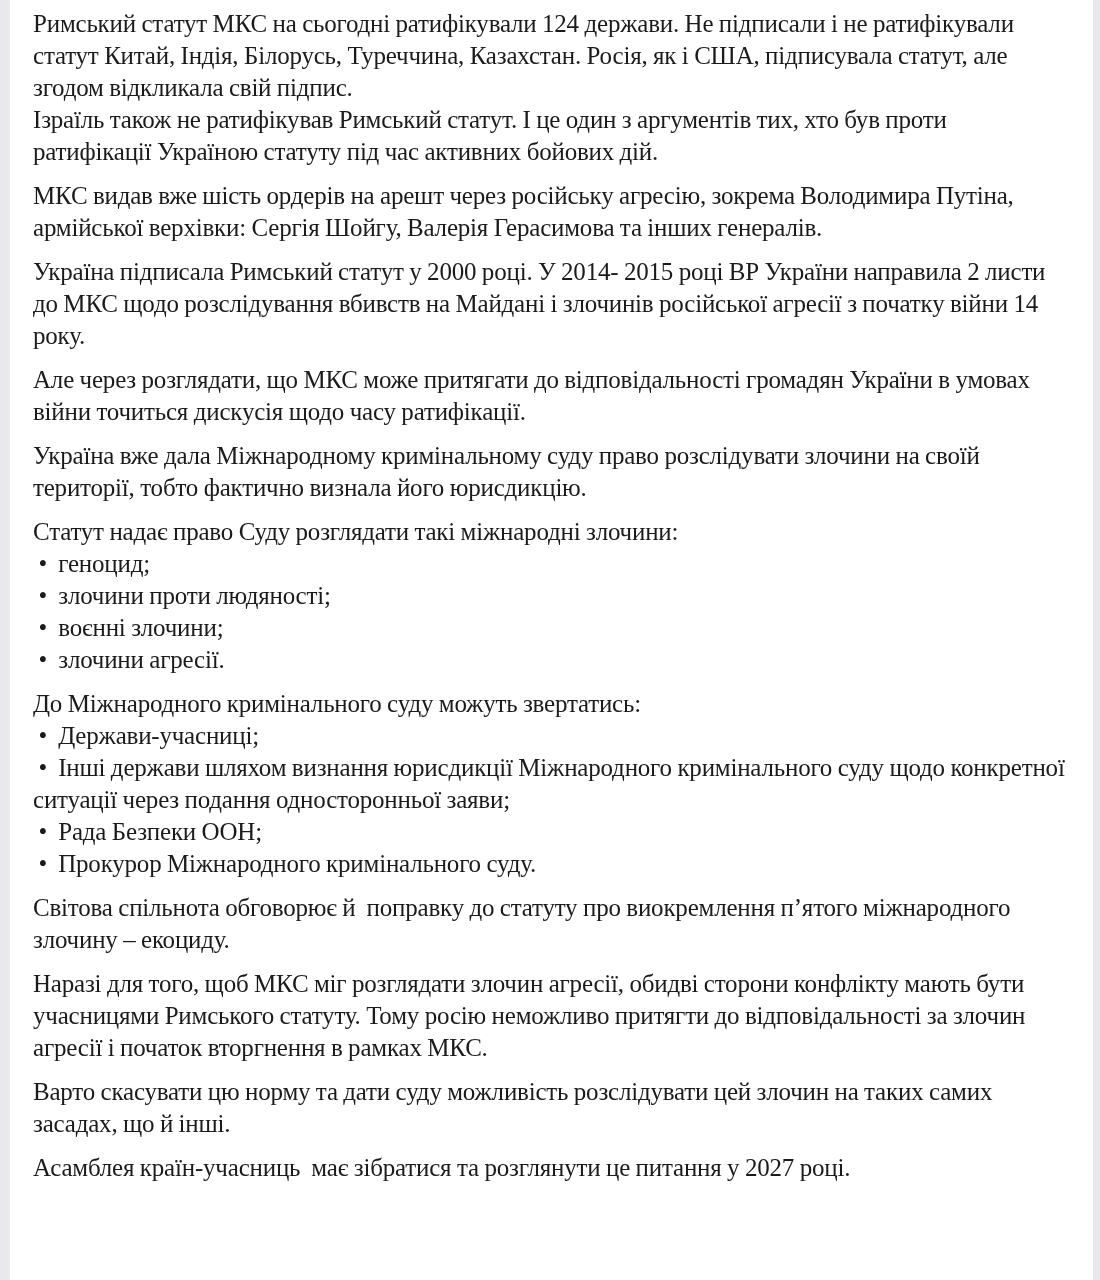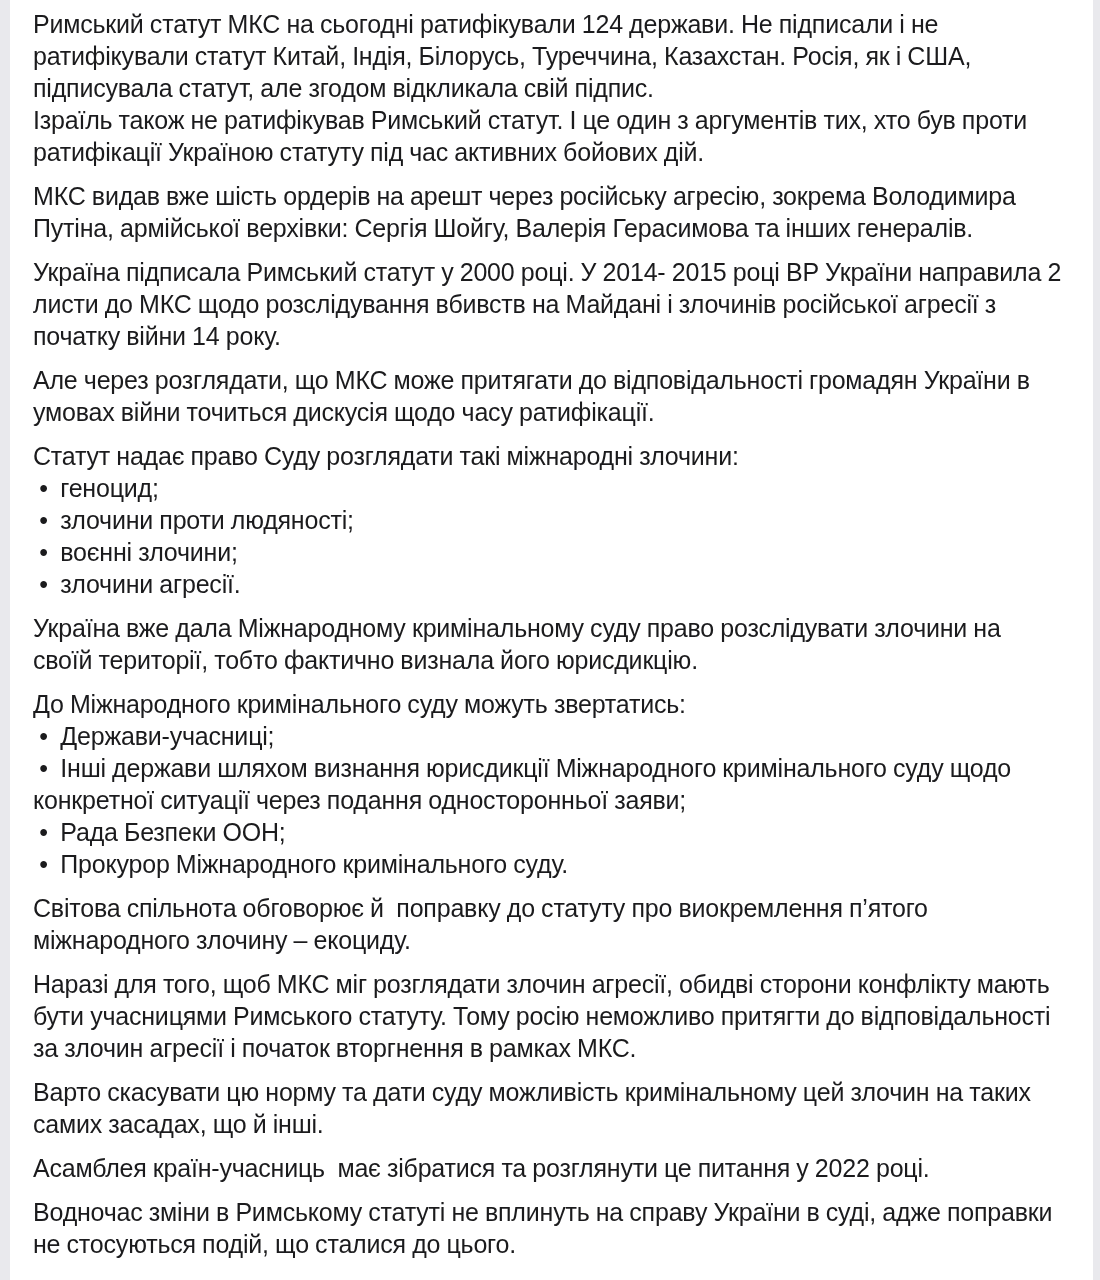--- a/index.html
+++ b/index.html
@@ -31,43 +31,43 @@
     box-sizing: border-box;
   }
   .article p {
     margin: 0 0 12px 0;
     font-size: 25px;
     line-height: 32px;
     letter-spacing: -0.2px;
     color: #1b1b1d;
     white-space: pre-wrap;        
     word-spacing: -0.5px;
+    font-family: Liberation Serif, serif;
   }
 </style>
 </head>
 <body>
 
 <div class="gutter gutter-left"></div>
 <div class="gutter gutter-right"></div>
 
 <main class="article">
   <p>Римський статут МКС на сьогодні ратифікували 124 держави. Не підписали і не ратифікували статут Китай, Індія, Білорусь, Туреччина, Казахстан. Росія, як і США, підписувала статут, але згодом відкликала свій підпис.
 Ізраїль також не ратифікував Римський статут. І це один з аргументів тих, хто був проти ратифікації Україною статуту під час активних бойових дій.</p>
   <p>МКС видав вже шість ордерів на арешт через російську агресію, зокрема Володимира Путіна, армійської верхівки: Сергія Шойгу, Валерія Герасимова та інших генералів.</p>
   <p>Україна підписала Римський статут у 2000 році. У 2014- 2015 році ВР України направила 2 листи до МКС щодо розслідування вбивств на Майдані і злочинів російської агресії з початку війни 14 року.</p>
   <p>Але через розглядати, що МКС може притягати до відповідальності громадян України в умовах війни точиться дискусія щодо часу ратифікації.</p>
+  <p>Україна вже дала Міжнародному кримінальному суду право розслідувати злочини на своїй території, тобто фактично визнала його юрисдикцію.</p>
   <p>Статут надає право Суду розглядати такі міжнародні злочини:
  •  геноцид;
  •  злочини проти людяності;
  •  воєнні злочини;
  •  злочини агресії.</p>
-  <p>Україна вже дала Міжнародному кримінальному суду право розслідувати злочини на своїй території, тобто фактично визнала його юрисдикцію.</p>
   <p>До Міжнародного кримінального суду можуть звертатись:
  •  Держави-учасниці;
  •  Інші держави шляхом визнання юрисдикції Міжнародного кримінального суду щодо конкретної ситуації через подання односторонньої заяви;
  •  Рада Безпеки ООН;
  •  Прокурор Міжнародного кримінального суду.</p>
   <p>Світова спільнота обговорює й  поправку до статуту про виокремлення п’ятого міжнародного злочину – екоциду.</p>
   <p>Наразі для того, щоб МКС міг розглядати злочин агресії, обидві сторони конфлікту мають бути учасницями Римського статуту. Тому росію неможливо притягти до відповідальності за злочин агресії і початок вторгнення в рамках МКС.</p>
-  <p>Варто скасувати цю норму та дати суду можливість кримінальному цей злочин на таких самих засадах, що й інші.</p>
-  <p>Асамблея країн-учасниць  має зібратися та розглянути це питання у 2022 році.</p>
-  <p>Водночас зміни в Римському статуті не вплинуть на справу України в суді, адже поправки не стосуються подій, що сталися до цього.</p>
+  <p>Варто скасувати цю норму та дати суду можливість розслідувати цей злочин на таких самих засадах, що й інші.</p>
+  <p>Асамблея країн-учасниць  має зібратися та розглянути це питання у 2027 році.</p>
 </main>
 
 </body></html>

